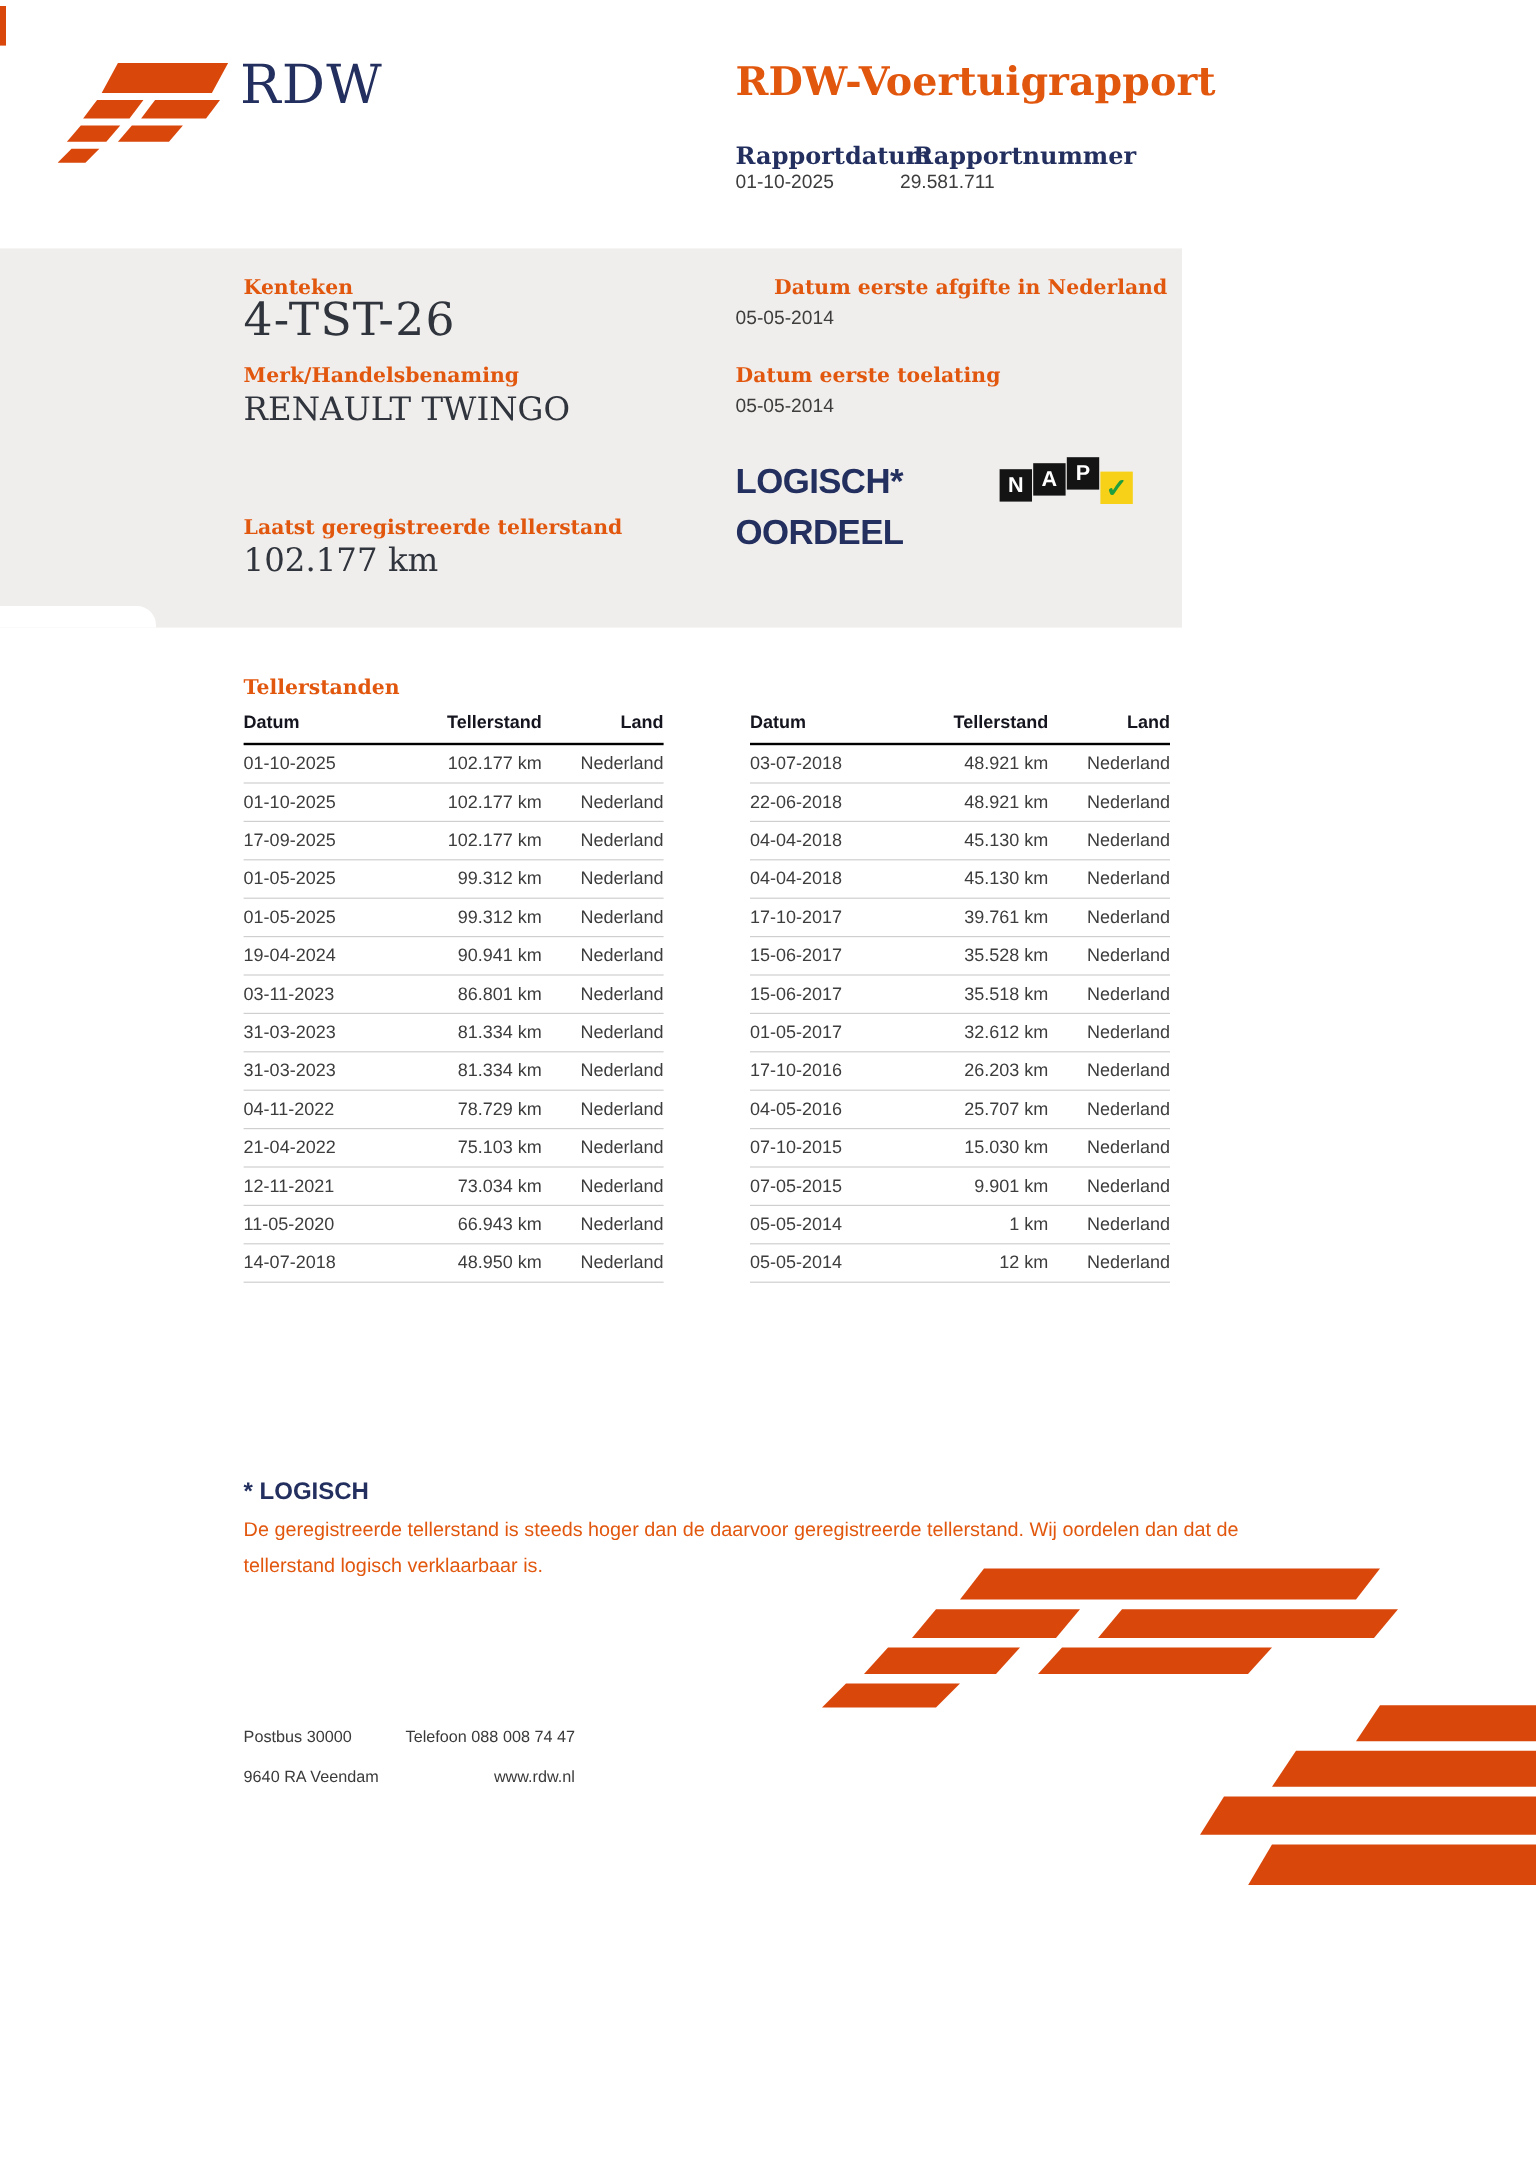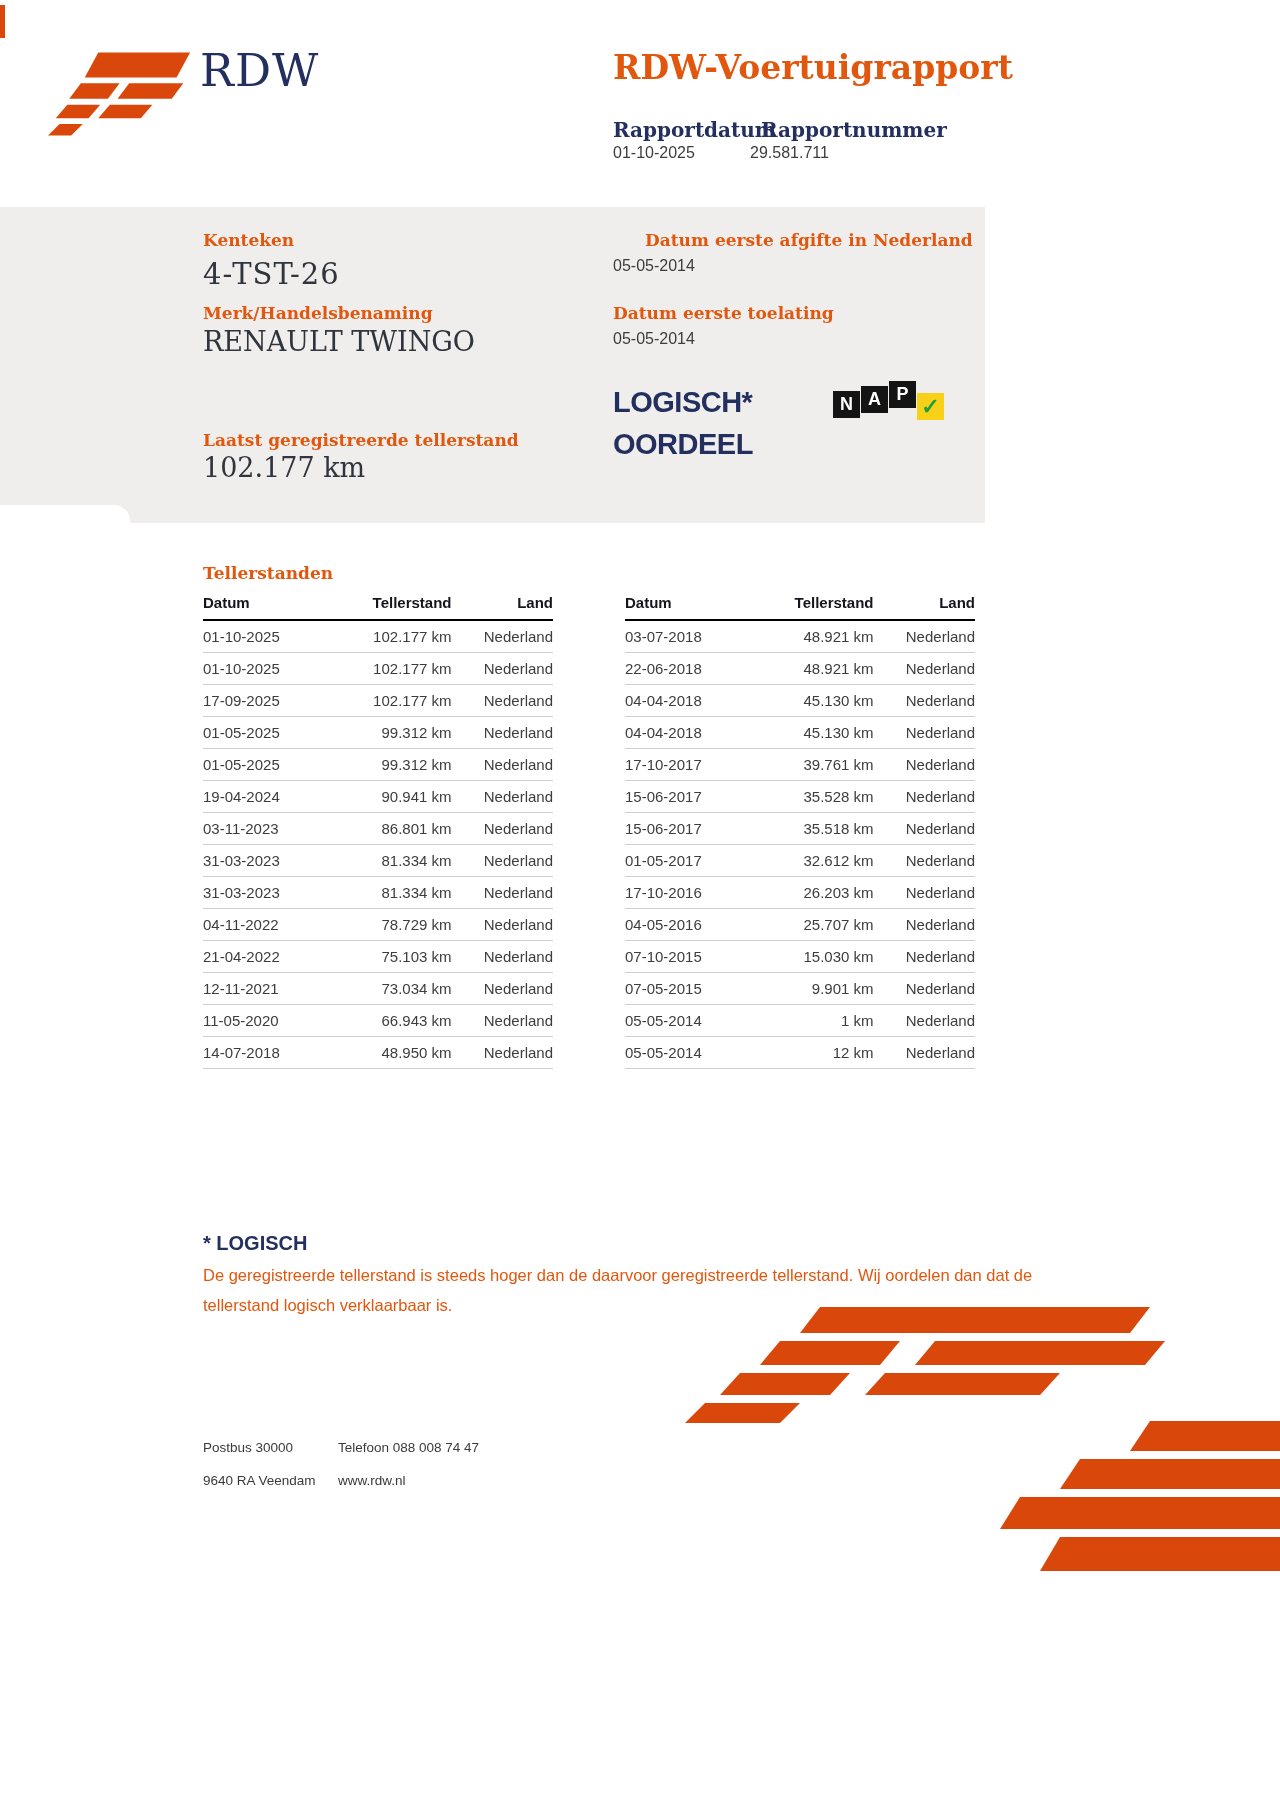--- a/index.html
+++ b/index.html
@@ -32,21 +32,21 @@
 
   
   .panel-bg{position:absolute;left:0;top:207px;width:985px;height:316px;background:var(--panel);}
   .panel-notch{position:absolute;left:0;top:505px;width:130px;height:18px;background:#fff;
                border-top-right-radius:16px;}
   .flabel{position:absolute;font-family:"DejaVu Serif",serif;font-weight:bold;font-size:17px;
           color:var(--orange-t);}
   .fvalue-serif{position:absolute;font-family:"DejaVu Serif",serif;color:#30343c;}
   .fvalue-sans{position:absolute;font-size:16px;color:var(--body-text);}
   .kenteken-label{left:203px;top:230px;}
-  .kenteken-value{left:203px;top:257px;font-size:29px;letter-spacing:1px;}
+  .kenteken-value{left:203px;top:244px;font-size:38px;letter-spacing:1px;}
   .merk-label{left:203px;top:303px;}
   .merk-value{left:203px;top:326px;font-size:27px;}
   .afgifte-label{left:645px;top:230px;text-align:right;}
   .afgifte-value{left:613px;top:257px;}
   .toelating-label{left:613px;top:303px;}
   .toelating-value{left:613px;top:330px;}
   .tellerstand-label{left:203px;top:430px;}
   .tellerstand-value{left:203px;top:452px;font-size:27px;}
   .oordeel{position:absolute;left:613px;top:381px;font-size:29px;font-weight:800;
            color:var(--navy);line-height:42px;letter-spacing:-0.5px;}
@@ -70,21 +70,21 @@
   .c-datum{width:34%;} .c-tell{width:37%;text-align:right;} .c-land{width:29%;text-align:right;}
 
   
   .note-title{position:absolute;left:203px;top:1232px;font-size:20px;font-weight:bold;color:var(--navy);}
   .note-text{position:absolute;left:203px;top:1260px;width:870px;font-size:16.5px;line-height:30px;
              color:var(--orange-t);margin:0;}
 
   
   .footer-col{position:absolute;font-size:13.5px;color:#3a3a3a;line-height:33px;}
   .fc1{left:203px;top:1431px;}
-  .fc2{left:338px;top:1431px;}
+  .fc2{left:338px;top:1431px;text-align:right;}
   .fc3{left:740px;top:1431px;width:253px;text-align:right;}
   .fc2 .website{cursor:pointer;}
 
   
   .corner-graphic{position:absolute;right:0;bottom:0;width:620px;height:270px;}
   .stripe{fill:var(--orange-g);}
 </style>
 </head>
 <body>
 

